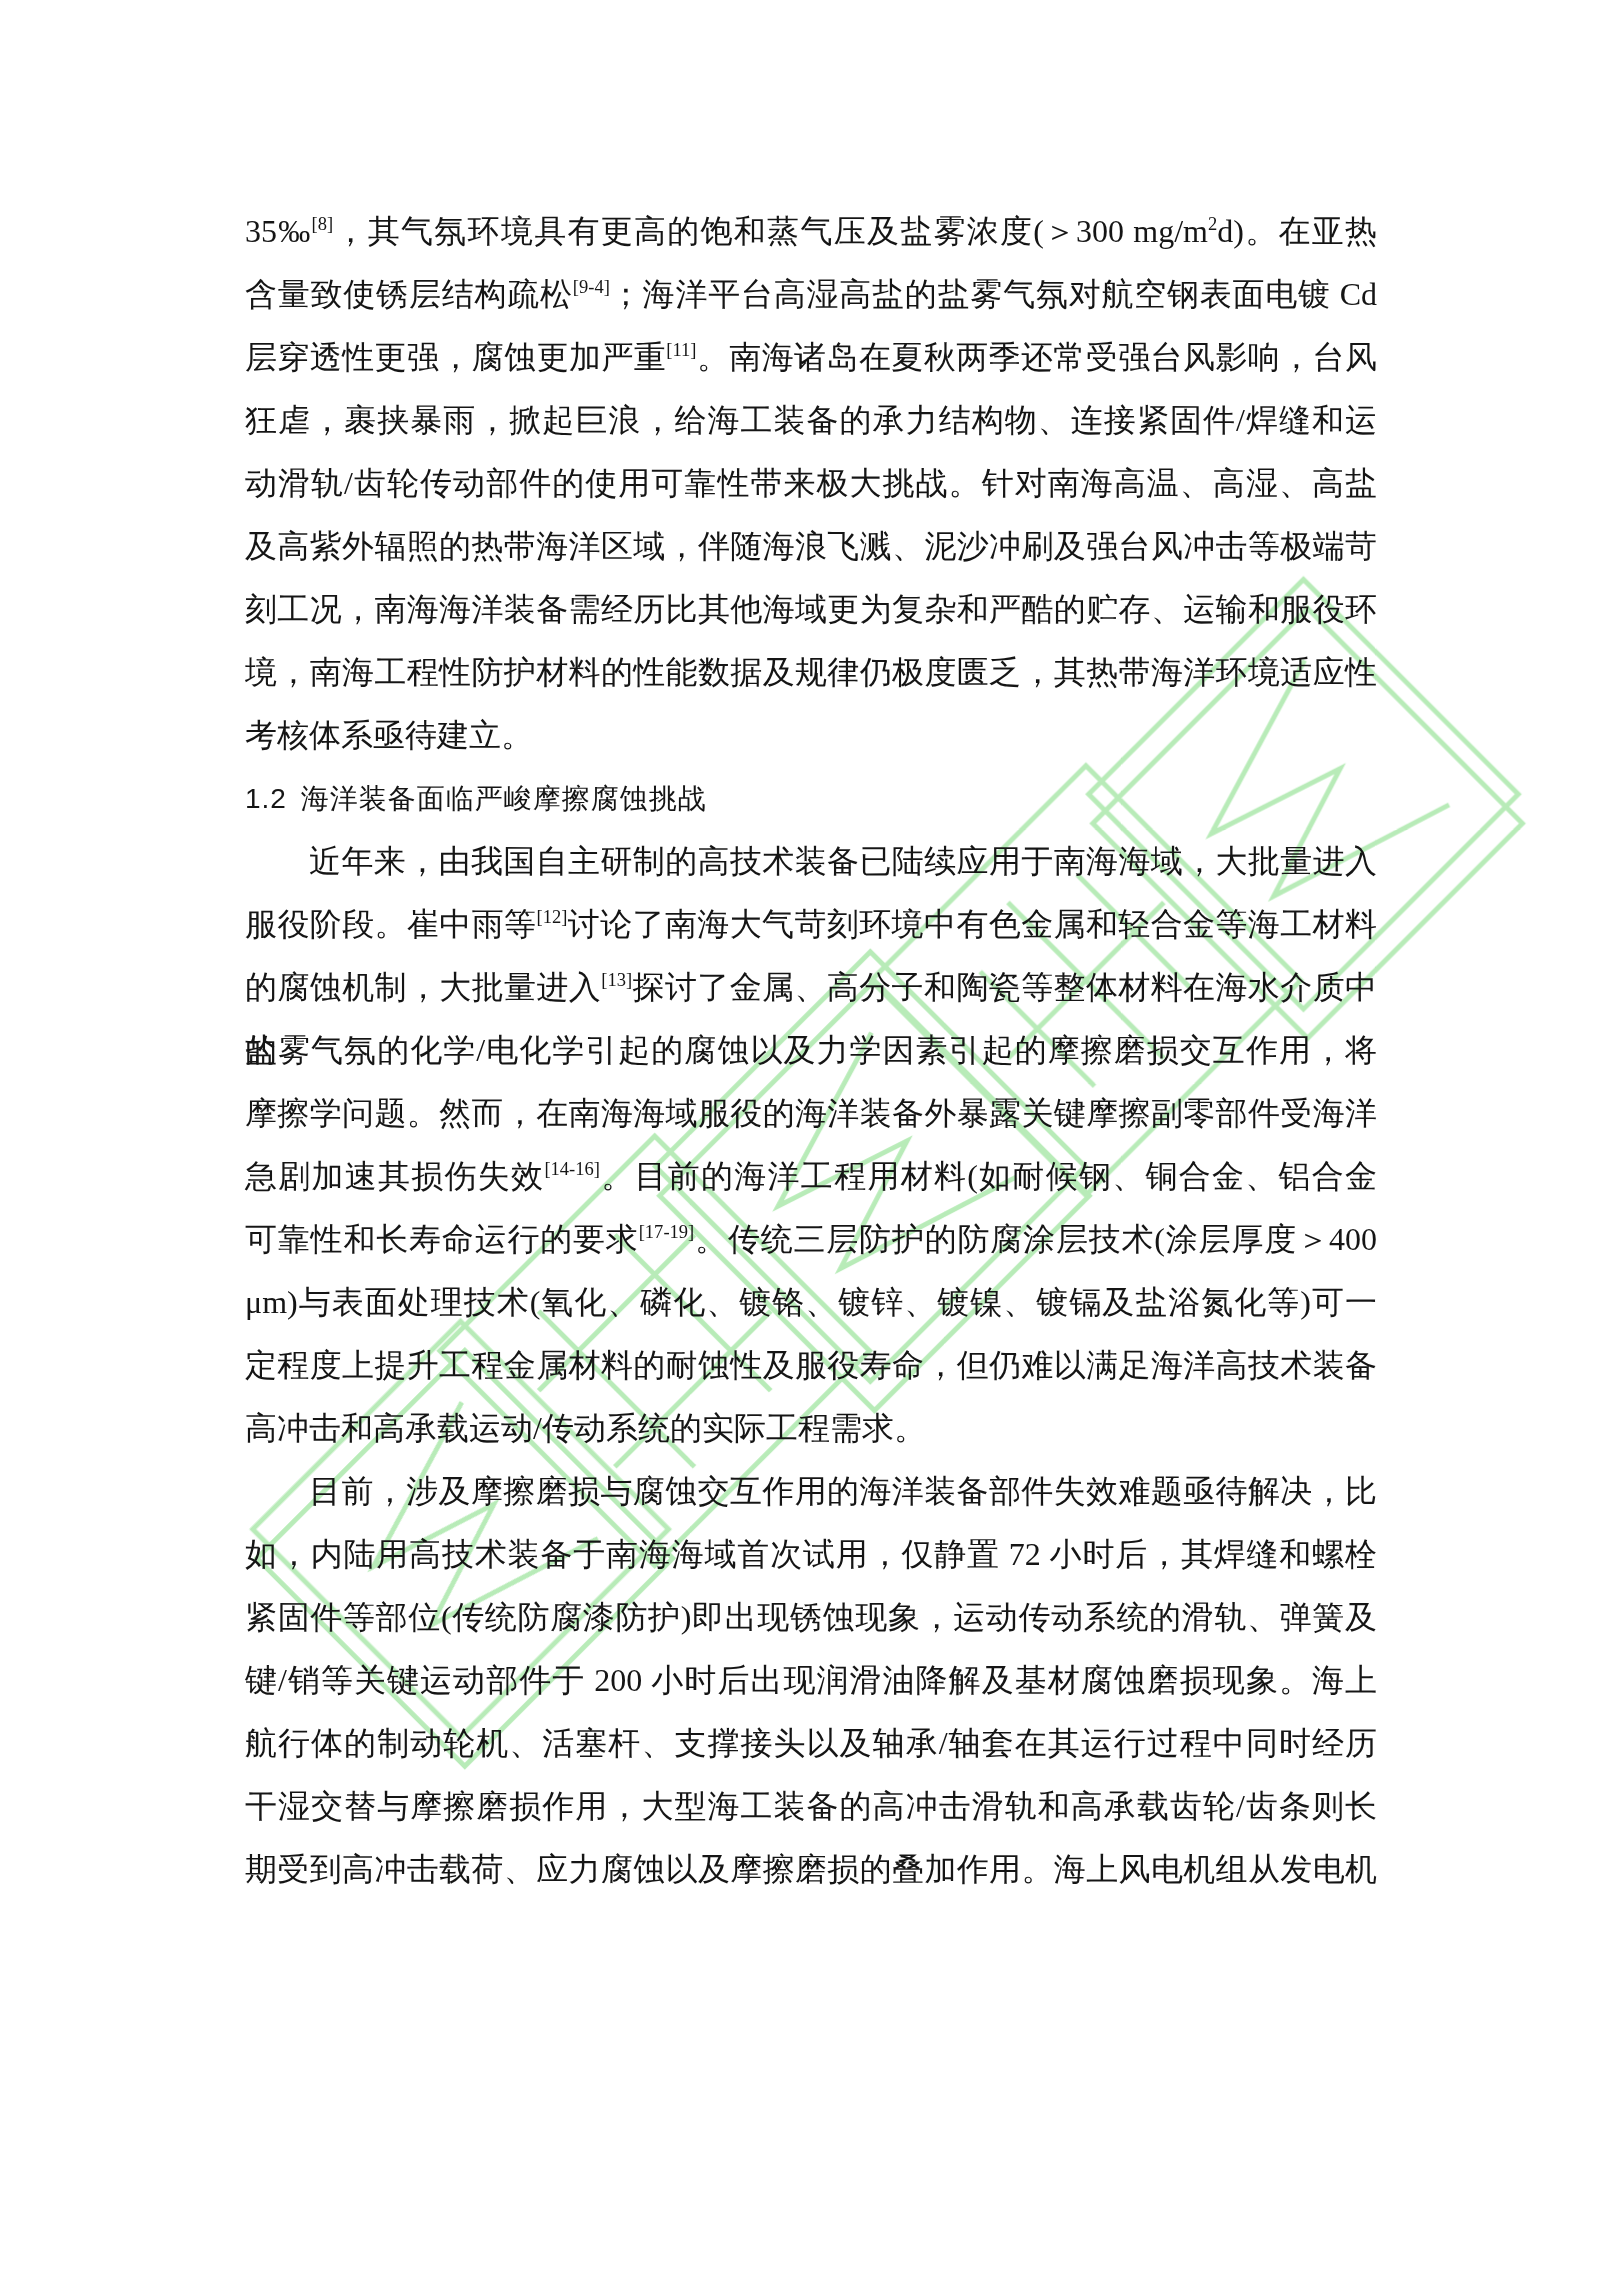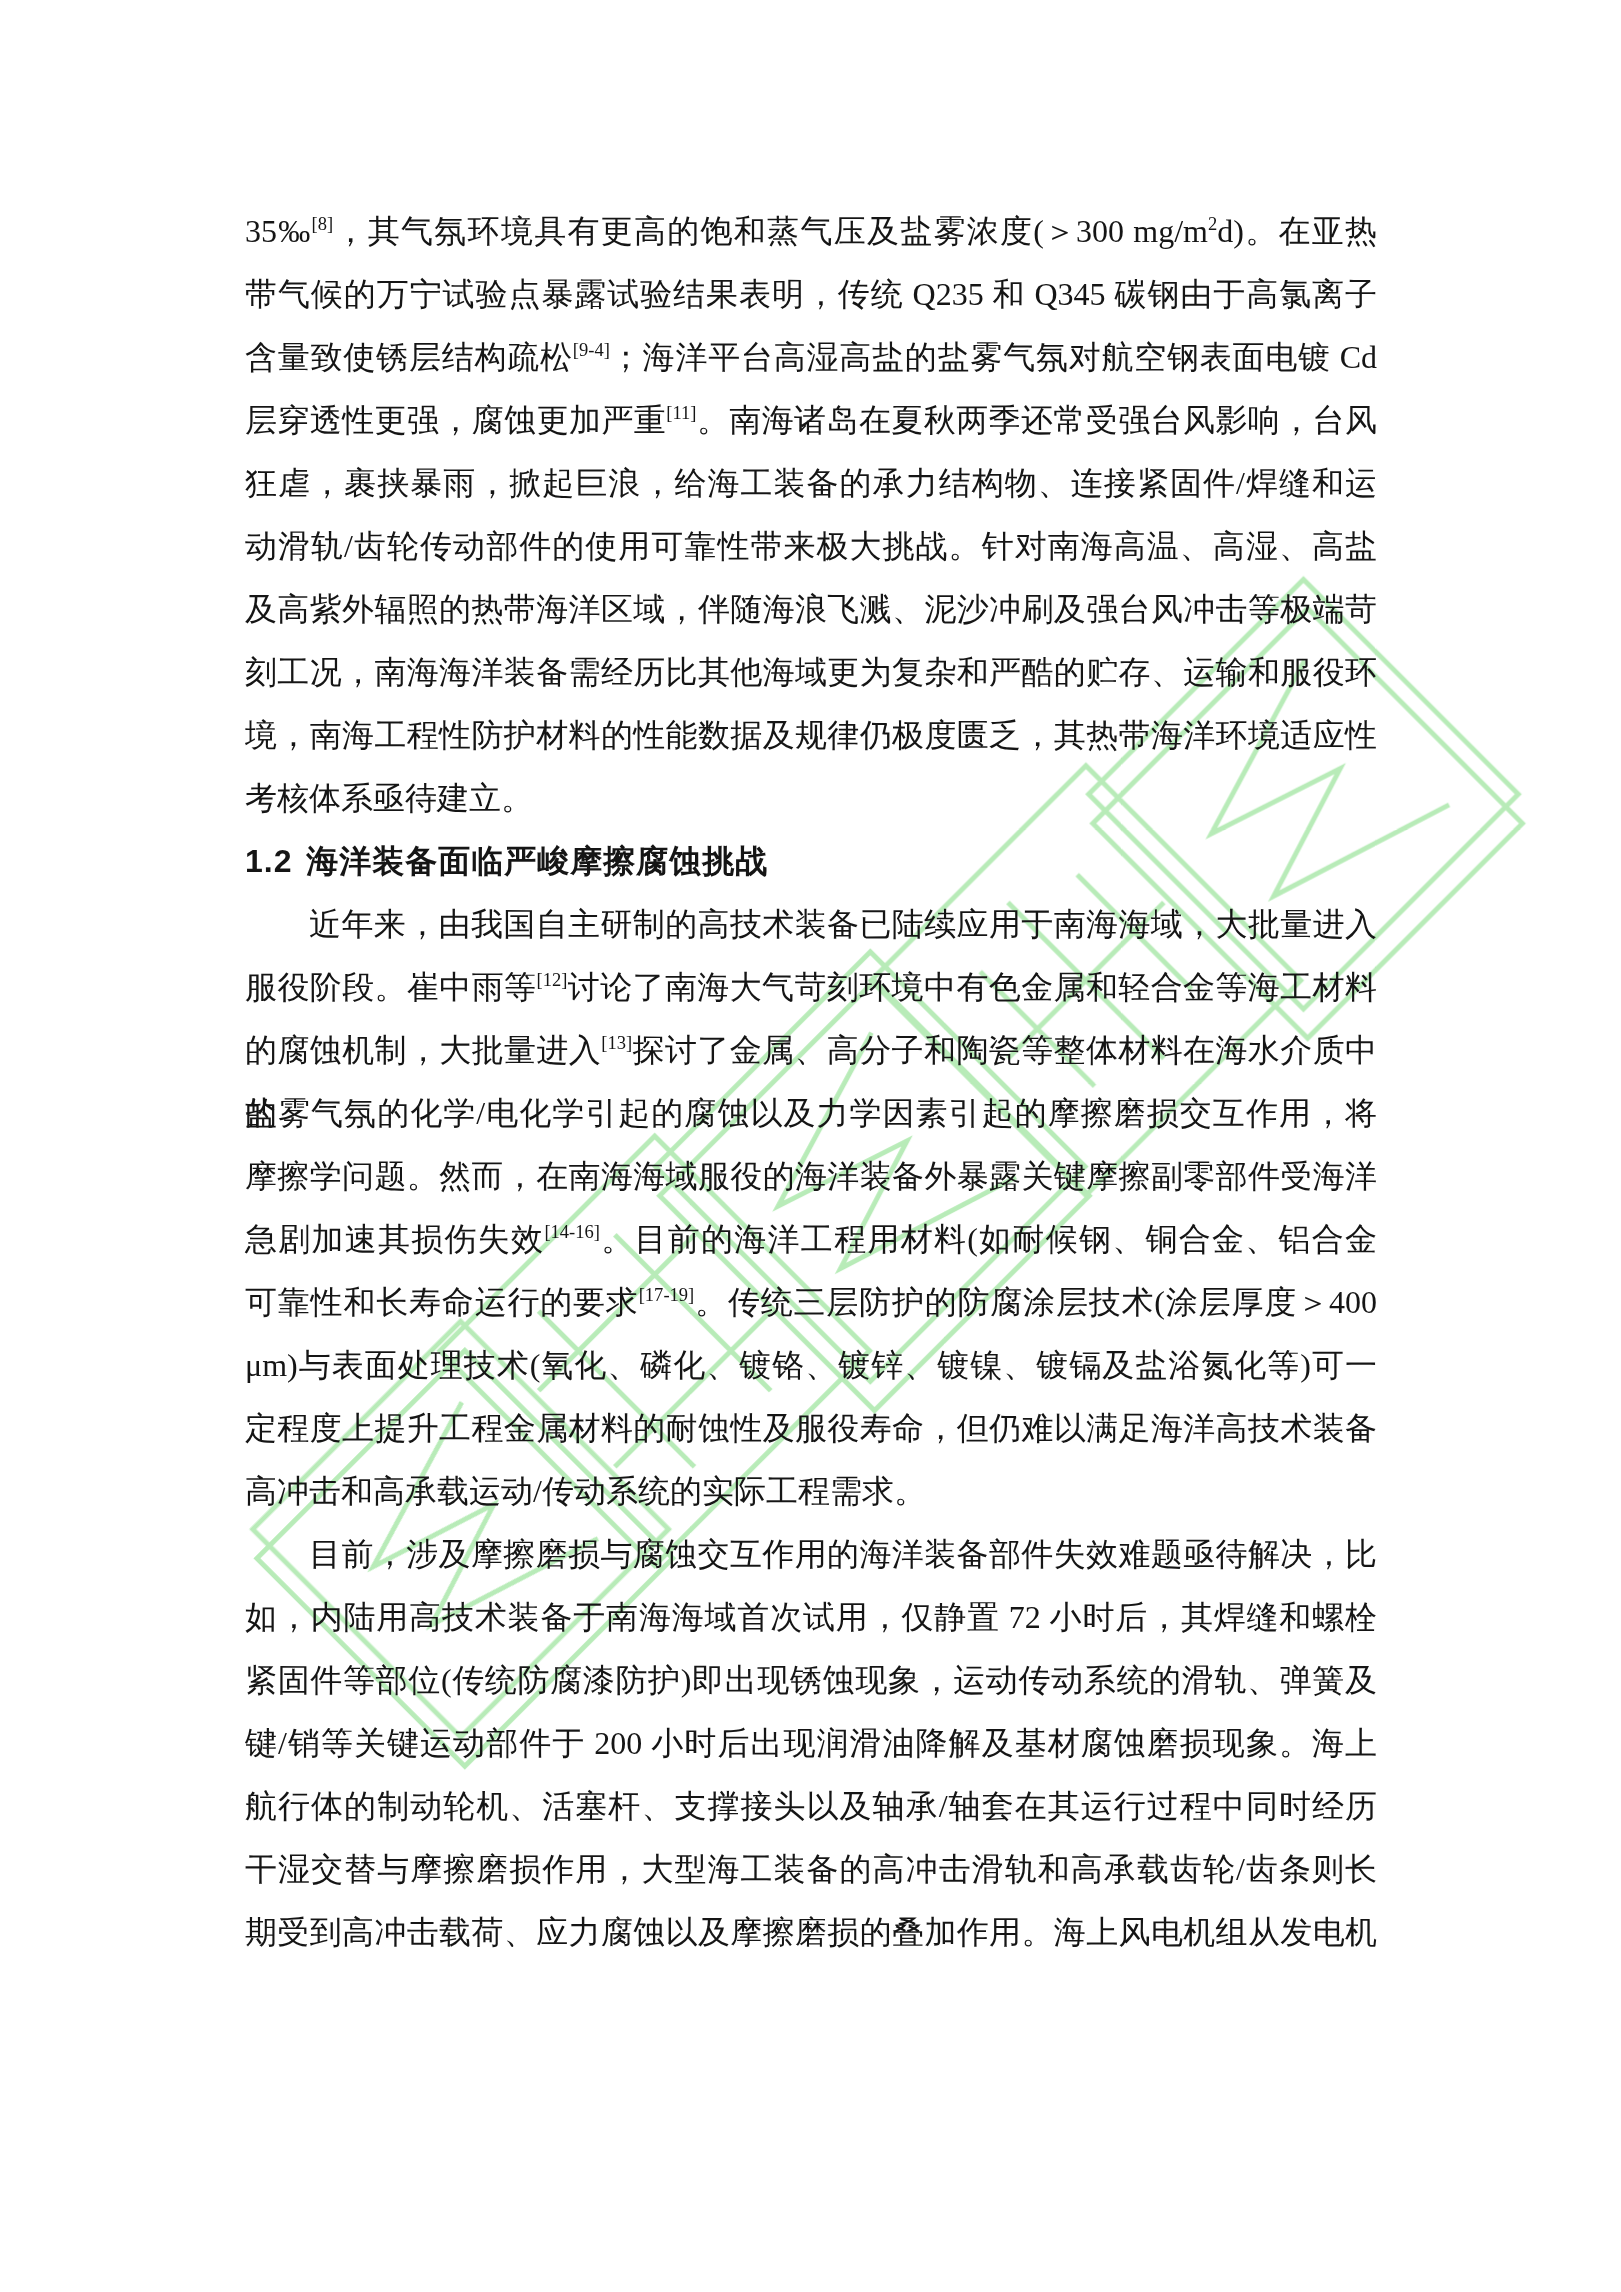--- a/index.html
+++ b/index.html
@@ -30,22 +30,22 @@
     position:relative;
   }
   .line.no-flush{
     text-align-last:left;
   }
   .line.indent{
     text-indent:2em;
   }
   .line.heading{
     font-family:"Liberation Sans","DejaVu Sans",sans-serif;
-    font-weight:bold;
-    font-size:32px;
+    font-weight:normal;
+    font-size:28px;
     letter-spacing:1px;
     text-align-last:left;
   }
   .line.heading .hnum{margin-right:13.7px;}
   .line sup{
     font-size:0.58em;
     line-height:0;
     vertical-align:super;
     letter-spacing:0;
   }
@@ -78,21 +78,20 @@
       <g transform="translate(470,1560) rotate(45)">
         <rect x="-150" y="-150" width="300" height="300"></rect>
         <rect x="-126" y="-132" width="300" height="300"></rect>
         <path d="M-90,-90 L-36,90 L6,-42 L48,90 L105,-90"></path>
       </g>
     </g>
   </svg>
 
   <div class="doc-body" id="doc-body">
       <div class="line"><span>35‰</span><sup>[8]</sup><span>，其气氛环境具有更高的饱和蒸气压及盐雾浓度(＞300 mg/m</span><sup>2</sup><span>d)。在亚热</span></div>
-      <div class="line"><span>带气候的万宁试验点暴露试验结果表明，传统 Q235 和 Q345 碳钢由于高氯离子</span></div>
       <div class="line"><span>含量致使锈层结构疏松</span><sup>[9-4]</sup><span>；海洋平台高湿高盐的盐雾气氛对航空钢表面电镀 Cd</span></div>
       <div class="line"><span>层穿透性更强，腐蚀更加严重</span><sup>[11]</sup><span>。南海诸岛在夏秋两季还常受强台风影响，台风</span></div>
       <div class="line"><span>狂虐，裹挟暴雨，掀起巨浪，给海工装备的承力结构物、连接紧固件/焊缝和运</span></div>
       <div class="line"><span>动滑轨/齿轮传动部件的使用可靠性带来极大挑战。针对南海高温、高湿、高盐</span></div>
       <div class="line"><span>及高紫外辐照的热带海洋区域，伴随海浪飞溅、泥沙冲刷及强台风冲击等极端苛</span></div>
       <div class="line"><span>刻工况，南海海洋装备需经历比其他海域更为复杂和严酷的贮存、运输和服役环</span></div>
       <div class="line"><span>境，南海工程性防护材料的性能数据及规律仍极度匮乏，其热带海洋环境适应性</span></div>
       <div class="line no-flush"><span>考核体系亟待建立。</span></div>
       <div class="line heading no-flush"><span class="hnum">1.2</span><span>海洋装备面临严峻摩擦腐蚀挑战</span></div>
       <div class="line indent"><span>近年来，由我国自主研制的高技术装备已陆续应用于南海海域，大批量进入</span></div>

